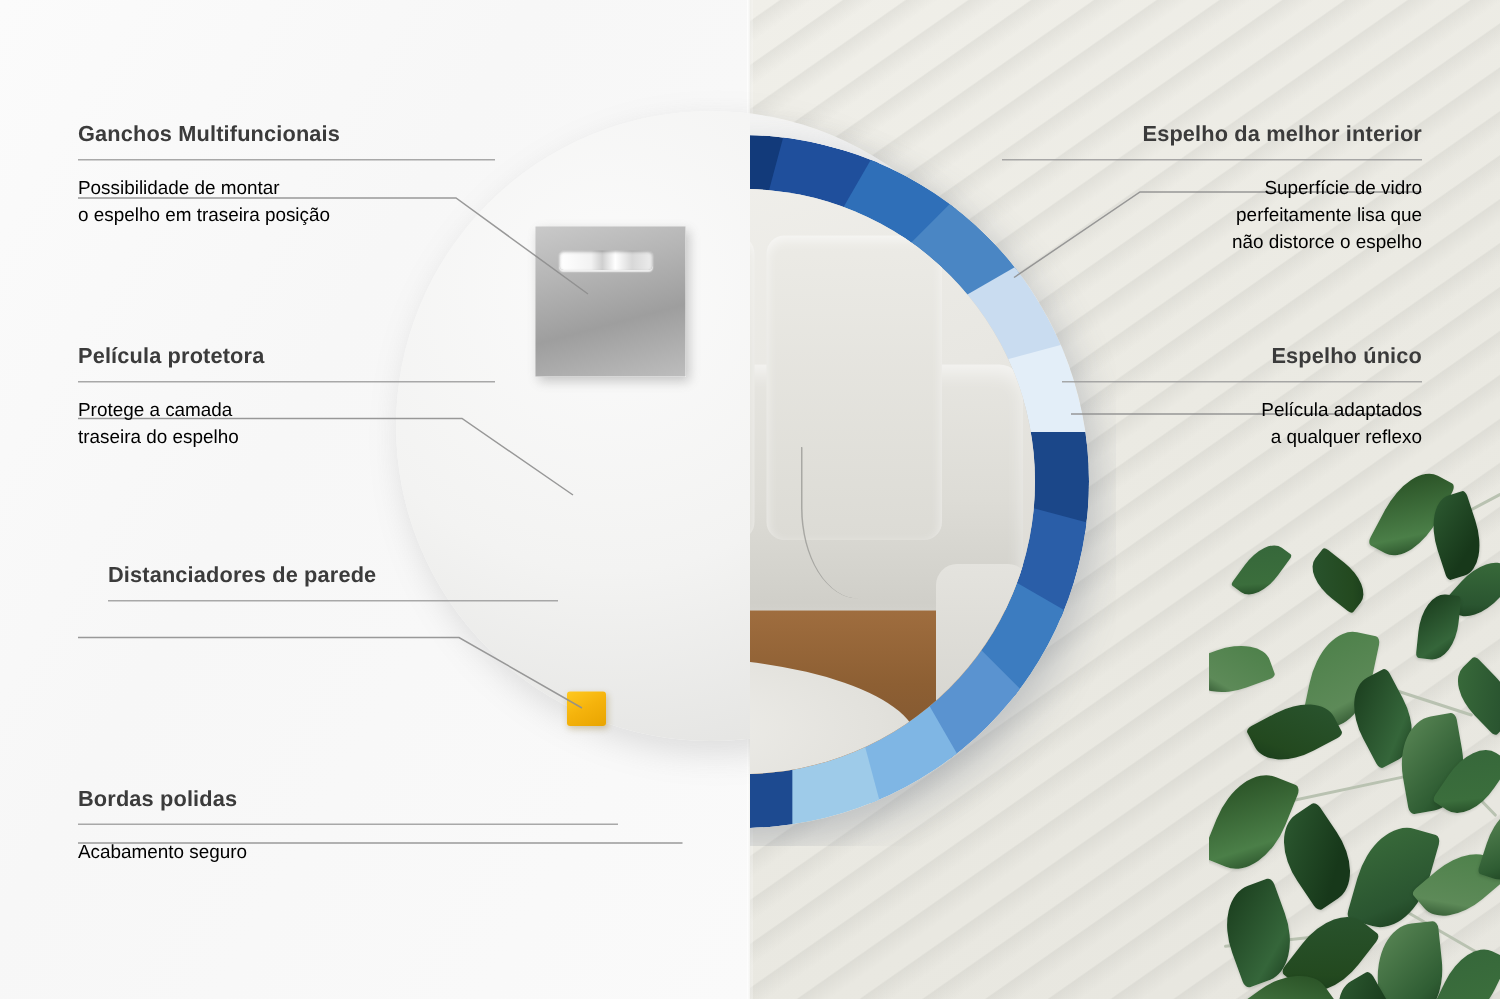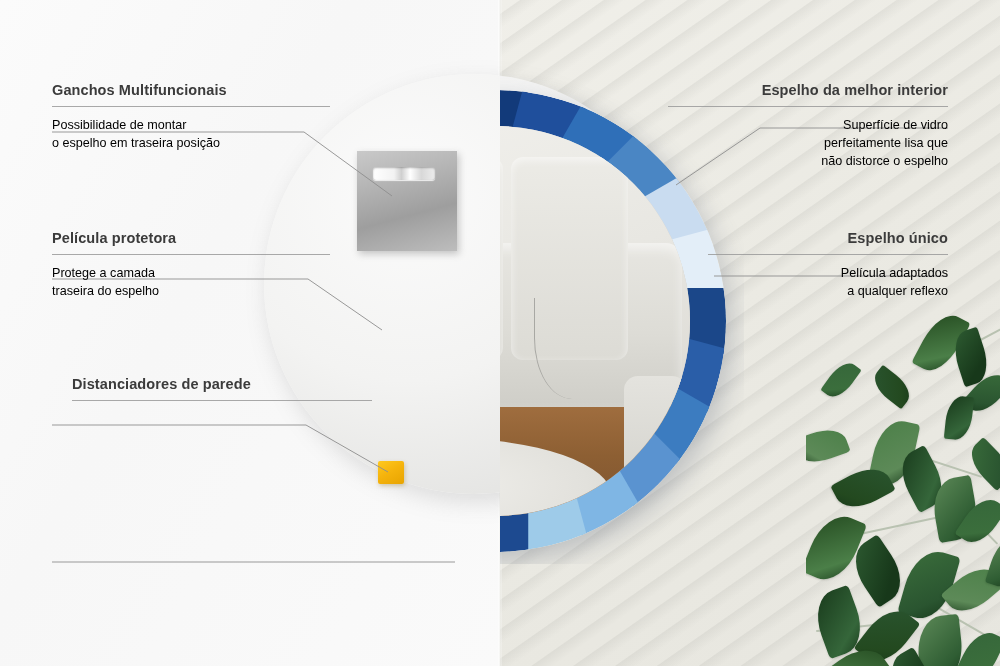--- a/index.html
+++ b/index.html
@@ -211,20 +211,27 @@
       <span>Protege a camada</span><br>
       <span>traseira do espelho</span>
     </p>
   </div>
 
   <div class="label lb3">
     <h3>Distanciadores de parede</h3>
     <div class="rule"></div>
   </div>
 
+  <div class="label lb4">
+    <h3>Bordas polidas</h3>
+    <div class="rule"></div>
+    <p>
+      <span>Acabamento seguro</span>
+    </p>
+  </div>
 
   <div class="label right rb1">
     <h3>Espelho da melhor interior</h3>
     <div class="rule"></div>
     <p>
       <span>Superfície de vidro</span><br>
       <span>perfeitamente lisa que</span><br>
       <span>não distorce o espelho</span>
     </p>
   </div>

